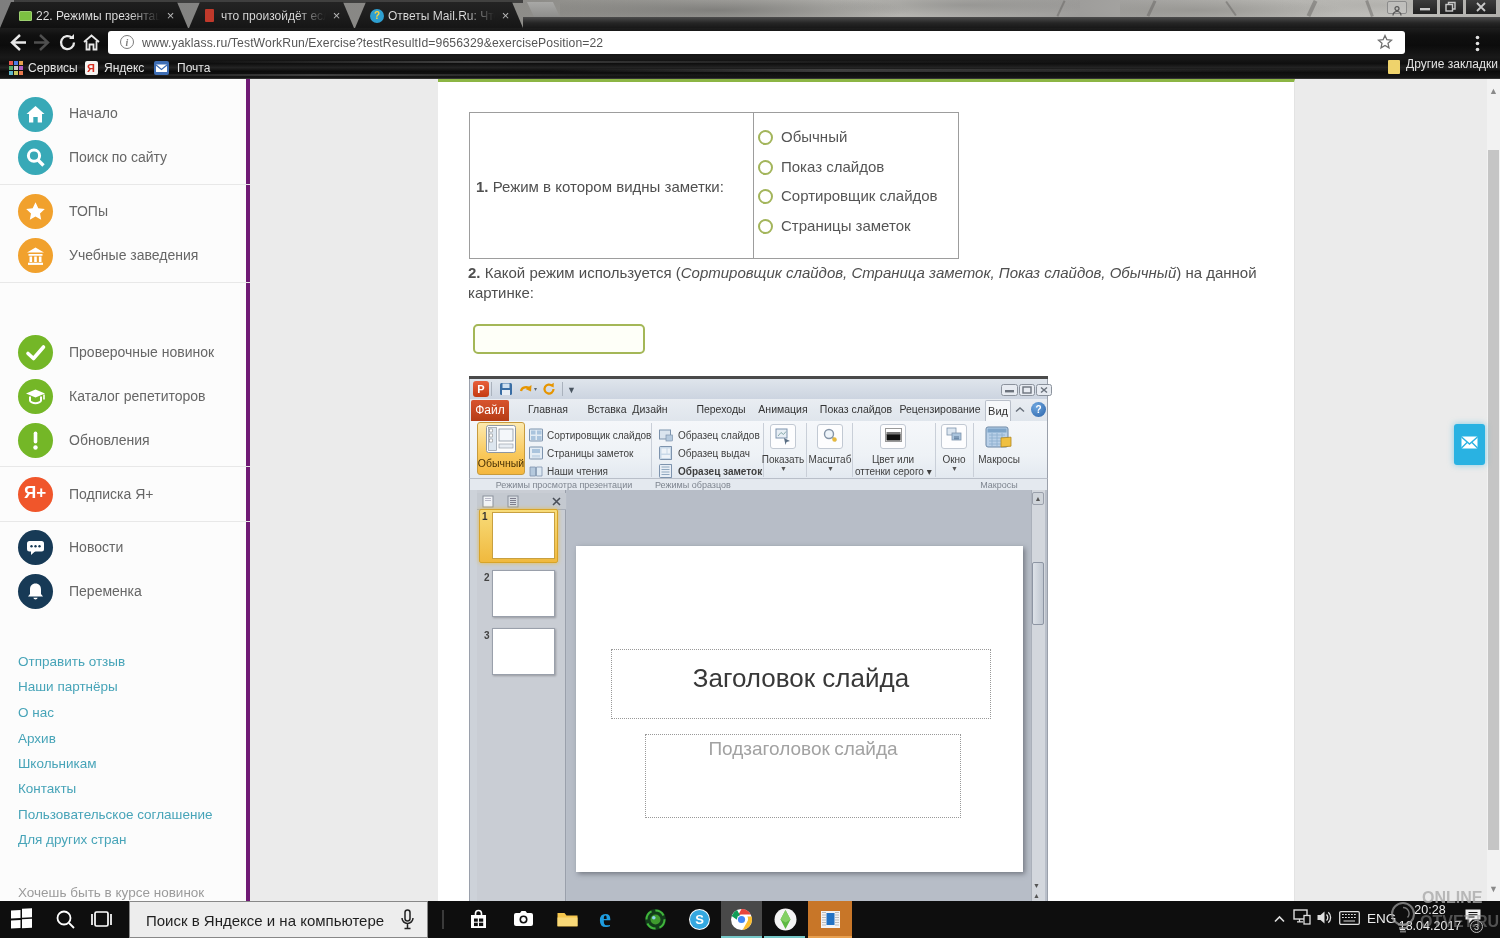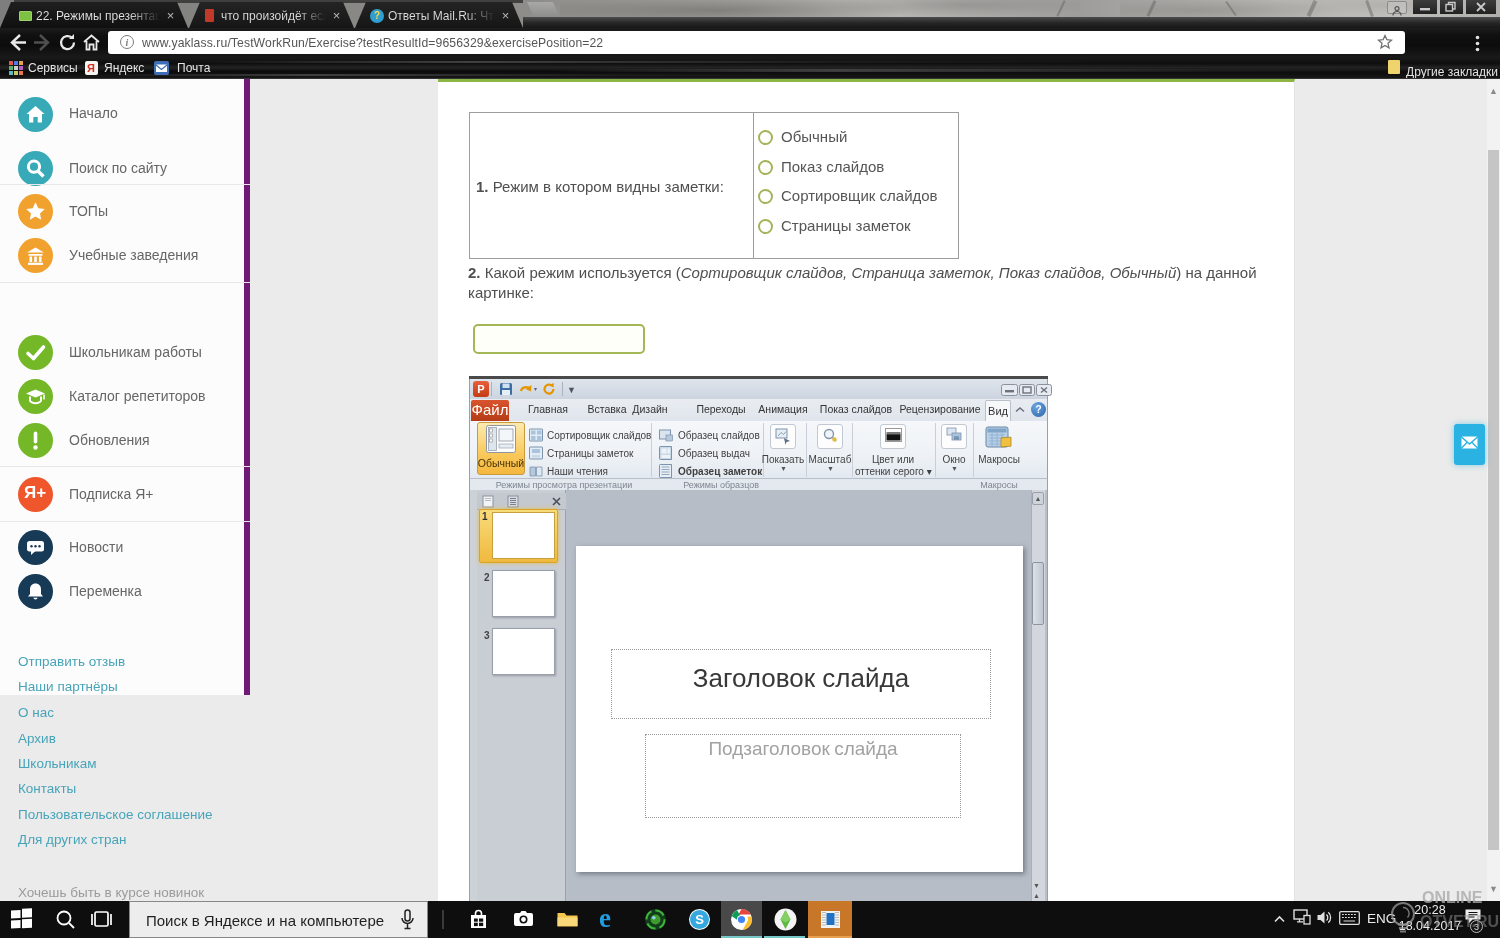--- a/index.html
+++ b/index.html
@@ -26,21 +26,21 @@
 .navbtn { position:absolute; top:32px; width:21px; height:21px; }
 #urlbar { position:absolute; left:108px; top:31px; width:1297px; height:23px; background:#fff; border-radius:3px; }
 #urlbar .url { position:absolute; left:34px; top:5px; font-size:12.2px; color:#555; letter-spacing:.1px; }
 #urlbar .info { position:absolute; left:12px; top:4px; width:14px; height:14px; border:1.2px solid #7c7c7c; border-radius:50%; color:#7c7c7c; font-size:10px; text-align:center; line-height:13px; font-family:"Liberation Serif",serif; font-style:italic; font-weight:bold;}
 #star { position:absolute; right:12px; top:3px; width:16px; height:16px; }
 #menu3 { position:absolute; left:1475px; top:35px; }
 .wb { position:absolute; top:0px; width:24px; height:14px; background:linear-gradient(#3c3c3c,#222); color:#cfcfcf; text-align:center; }
 #profile { position:absolute; left:1387px; top:1px; width:20px; height:13px; border:1px solid #8b8b8b; border-radius:2px; background:rgba(215,215,215,.3);}
 
 
-#sidebar { position:absolute; left:0; top:79px; width:250px; height:616px; background:#fcfcfc; border-right:6px solid #701a75;}
+#sidebar { position:absolute; left:0; top:79px; width:250px; height:822px; background:#fcfcfc; border-right:4px solid #701a75;}
 .sitem { position:absolute; left:0; width:250px; height:44px; }
 .sic { position:absolute; left:18px; top:0; width:35px; height:35px; border-radius:50%; }
 .slab { position:absolute; left:69px; font-size:14px; color:#666; }
 .sep { position:absolute; left:0; width:250px; height:1px; background:#e8e8e8; }
 .slink { position:absolute; left:18px; font-size:13.5px; color:#47a4b8; }
 
 
 #content { position:absolute; left:438px; top:79px; width:857px; height:822px; background:#fff; border-top:3px solid #8cb544; border-right:1px solid #e3e3e3; }
 #qtable { position:absolute; left:31px; top:30px; width:490px; height:147px; border:1px solid #9d9d9d; }
 #qtable .div { position:absolute; left:283px; top:0; width:1px; height:100%; background:#9d9d9d; }
@@ -170,31 +170,31 @@
     <div style="position:absolute;left:85px;top:3.5px;width:13px;height:14px;background:#f6f4f1;border-radius:2px;"></div>
     <span style="position:absolute;left:87px;top:4.5px;color:#d62d20;font-weight:bold;font-size:11px;">Я</span>
     <span style="position:absolute;left:104px;top:4px;">Яндекс</span>
     <svg style="position:absolute;left:154px;top:4px;" width="15" height="14">
         <rect x="0" y="0" width="15" height="14" rx="2" fill="#3e6eb5"></rect>
         <rect x="2" y="3.5" width="11" height="7.5" fill="#fff" rx="0.5"></rect>
         <path d="M2 4 L7.5 8.5 L13 4" stroke="#3e6eb5" stroke-width="1.2" fill="none"></path>
       </svg>
     <span style="position:absolute;left:177px;top:4px;">Почта</span>
     <div style="position:absolute;left:1388px;top:3px;width:12px;height:14px;background:#efd36c;border-radius:1px;"></div>
-    <span style="position:absolute;left:1406px;top:8px;">Другие закладки</span>
+    <span style="position:absolute;left:1406px;top:0;">Другие закладки</span>
   </div>
 
   <div id="sidebar">
     <div class="sitem" style="top:18px;">
       <div class="sic" style="background:#38a9b7;"><svg width="35" height="35" viewBox="0 0 35 35">
             <path d="M17.5 9 L26.5 17 H24 V25.5 H19.7 V20 H15.3 V25.5 H11 V17 H8.5 Z" fill="#fff"></path>
           </svg></div>
       <div class="slab" style="top:8px;">Начало</div>
     </div>
-    <div class="sitem" style="top:72px;padding-left:8px;">
+    <div class="sitem" style="top:61px;padding-left:8px;">
       <div class="sic" style="background:#38a9b7;"><svg width="35" height="35" viewBox="0 0 35 35">
             <circle cx="16" cy="15.7" r="5.6" fill="none" stroke="#fff" stroke-width="3"></circle>
             <path d="M20 20 L25.5 25.5" stroke="#fff" stroke-width="3.4"></path>
           </svg></div>
       <div class="slab" style="top:9px;">Поиск по сайту</div>
     </div>
     <div class="sep" style="top:105px;"></div>
     <div class="sitem" style="top:115px;">
       <div class="sic" style="background:#f1a12d;"><svg width="35" height="35" viewBox="0 0 35 35">
             <path d="M17.5 8.2 L20.3 14.2 26.8 15 22 19.4 23.2 25.8 17.5 22.6 11.8 25.8 13 19.4 8.2 15 14.7 14.2 Z" fill="#fff"></path>
@@ -209,21 +209,21 @@
             <rect x="20.9" y="18.5" width="2.6" height="5.5" fill="#fff"></rect>
             <rect x="10" y="24.7" width="15" height="2.2" fill="#fff"></rect>
           </svg></div>
       <div class="slab" style="top:9px;">Учебные заведения</div>
     </div>
     <div class="sep" style="top:203px;"></div>
     <div class="sitem" style="top:256px;">
       <div class="sic" style="background:#74b727;"><svg width="35" height="35" viewBox="0 0 35 35">
             <path d="M10 18.5 L15.5 23.5 L25.5 12" fill="none" stroke="#fff" stroke-width="3.6" stroke-linecap="round" stroke-linejoin="round"></path>
           </svg></div>
-      <div class="slab" style="top:9px;">Школьникам работы</div>
+      <div class="slab" style="top:9px;">Проверочные новинок</div>
     </div>
     <div class="sitem" style="top:300px;">
       <div class="sic" style="background:#74b727;"><svg width="35" height="35" viewBox="0 0 35 35">
             <path d="M17.5 10.5 L27 14.5 L17.5 18.5 L8 14.5 Z" fill="#fff"></path>
             <path d="M12 17.5 V21.5 C12 23 15 24.2 17.5 24.2 C20 24.2 23 23 23 21.5 V17.5" fill="none" stroke="#fff" stroke-width="2"></path>
             <path d="M26 15.5 V20.5" stroke="#fff" stroke-width="1.6"></path>
           </svg></div>
       <div class="slab" style="top:9px;">Каталог репетиторов</div>
     </div>
     <div class="sitem" style="top:344px;">
@@ -321,21 +321,21 @@
       <svg style="position:absolute;left:549px;top:5px;" width="16" height="12">
           <rect x="0.5" y="0.5" width="15" height="11" rx="2" fill="#e7ebf1" stroke="#8b929c"></rect>
           <rect x="4" y="3" width="8" height="6" fill="none" stroke="#6c737d" stroke-width="1.4"></rect>
         </svg>
       <svg style="position:absolute;left:566px;top:5px;" width="16" height="12">
           <rect x="0.5" y="0.5" width="15" height="11" rx="2" fill="#e7ebf1" stroke="#8b929c"></rect>
           <path d="M5 3.5 L11 8.5 M11 3.5 L5 8.5" stroke="#6c737d" stroke-width="1.5"></path>
         </svg>
     </div>
     <div id="ppt-tabs">
-      <div style="position:absolute;left:1px;top:1px;width:38px;height:21px;background:linear-gradient(#d8542e,#b53c15);border-radius:2px 2px 0 0;color:#fff;font-size:15px;text-align:center;line-height:20px;">Файл</div>
+      <div style="position:absolute;left:1px;top:1px;width:38px;height:21px;background:linear-gradient(#d8542e,#b53c15);border-radius:2px 2px 0 0;color:#fff;font-size:12px;text-align:center;line-height:20px;">Файл</div>
       <div class="ptab" style="left:78px;">Главная</div>
       <div class="ptab" style="left:137px;">Вставка</div>
       <div class="ptab" style="left:180px;">Дизайн</div>
       <div class="ptab" style="left:251px;">Переходы</div>
       <div class="ptab" style="left:313px;">Анимация</div>
       <div class="ptab" style="left:386px;">Показ слайдов</div>
       <div class="ptab" style="left:470px;">Рецензирование</div>
       <div style="position:absolute;left:515px;top:1px;width:26px;height:21px;background:#f6f8fa;border:1px solid #b9bfc9;border-bottom:none;border-radius:2px 2px 0 0;color:#333;font-size:11px;text-align:center;line-height:20px;">Вид</div>
       <svg style="position:absolute;left:544px;top:6px;" width="12" height="10">
           <path d="M2 6.5 L6 3 L10 6.5" fill="none" stroke="#68707a" stroke-width="1.4"></path>
@@ -431,21 +431,21 @@
       <svg style="position:absolute;left:515px;top:4px;" width="28" height="28">
           <rect x="1" y="2" width="22" height="20" rx="2" fill="#b9d0e8" stroke="#6b87a5"></rect>
           <rect x="2.5" y="3.5" width="19" height="4" fill="#7fa5c9"></rect>
           <path d="M4 10 h16 M4 13 h16 M4 16 h16 M4 19 h16 M7 8 v13 M12 8 v13 M17 8 v13" stroke="#8fb0cf" stroke-width=".9"></path>
           <path d="M16 14 h10 v9 h-10 z" fill="#f0c040" stroke="#b08820" stroke-width=".8" transform="skewY(-4)"></path>
         </svg>
       <div class="rlabel" style="left:503px;top:33px;width:52px;text-align:center;">Макросы</div>
     </div>
     <div id="ppt-grouplab">
       <div style="position:absolute;left:7px;top:1px;width:174px;text-align:center;">Режимы просмотра презентации</div>
-      <div style="position:absolute;left:185px;top:1px;width:104px;text-align:right;">Режимы образцов</div>
+      <div style="position:absolute;left:185px;top:1px;width:104px;text-align:left;">Режимы образцов</div>
       <div style="position:absolute;left:503px;top:1px;width:52px;text-align:center;">Макросы</div>
     </div>
     <div id="ppt-body">
 
       <div style="position:absolute;left:0;top:0;width:7px;height:411px;background:#cdd2d9;"></div>
 
       <div style="position:absolute;left:7px;top:0;width:89px;height:411px;background:#c9cdd4;border-right:1px solid #9aa0ab;"></div>
 
       <div style="position:absolute;left:7px;top:3px;width:89px;height:17px;background:#c4c9d0;border-bottom:1px solid #a8aeb8;">
         <svg style="position:absolute;left:5px;top:2px;" width="13" height="13">

